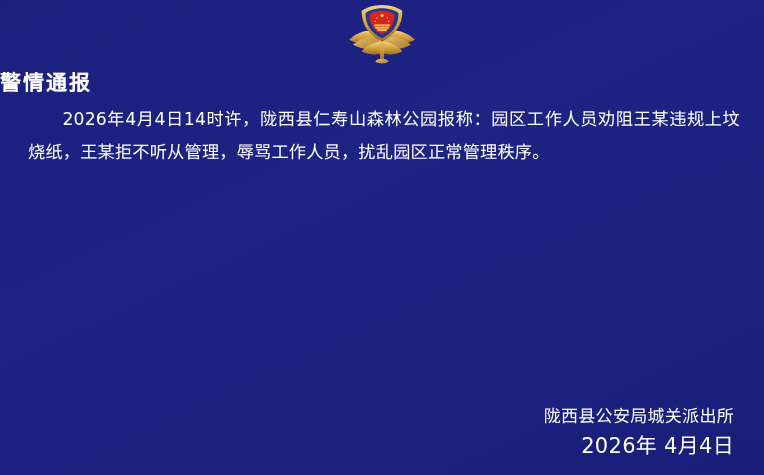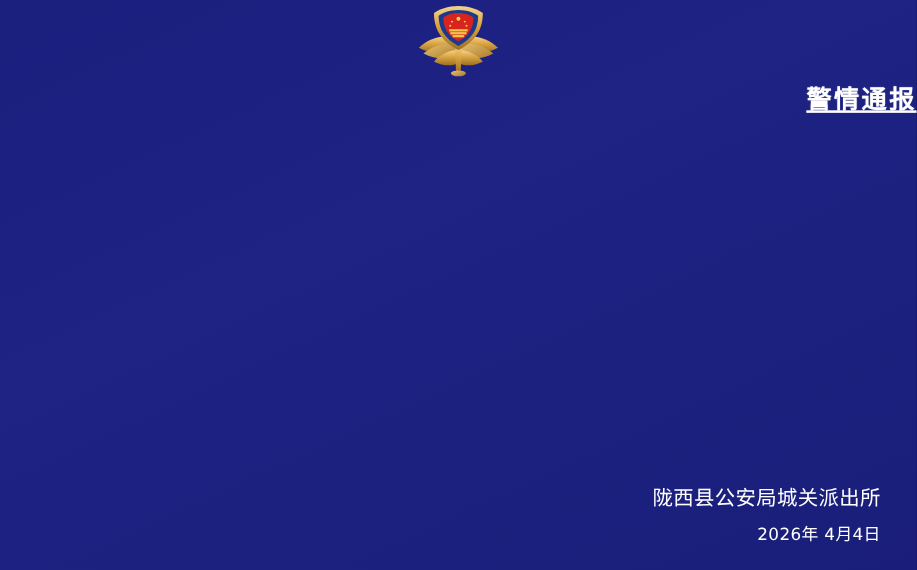--- a/index.html
+++ b/index.html
@@ -34,27 +34,26 @@
     height: 62px;
     display: block;
   }
 
   
   .doc-title {
     position: absolute;
     top: 66px;
     left: 0;
     width: 100%;
-    text-align: right;
+    text-align: left;
     font-size: 21px;
     font-weight: bold;
     letter-spacing: 2px;
     color: #ffffff;
     text-shadow: 0 0 1px rgba(255,255,255,0.4);
-    text-decoration: underline;
   }
 
   
   .body-area {
     position: absolute;
     top: 103px;
     left: 28px;
     right: 24px;
   }
   .para {
@@ -75,21 +74,21 @@
     bottom: 14px;
     text-align: right;
   }
   .sign-org {
     font-size: 17px;
     line-height: 30px;
     color: #ffffff;
     letter-spacing: 0.3px;
   }
   .sign-date {
-    font-size: 14px;
+    font-size: 21px;
     line-height: 30px;
     color: #ffffff;
     letter-spacing: 0.3px;
   }
 </style>
 </head>
 <body>
 
 <div id="page">
 
@@ -131,20 +130,21 @@
       <circle cx="69" cy="31" r="1.7" fill="#f7d252"></circle>
       <circle cx="91" cy="31" r="1.7" fill="#f7d252"></circle>
       <circle cx="66" cy="38" r="1.7" fill="#f7d252"></circle>
       <circle cx="94" cy="38" r="1.7" fill="#f7d252"></circle>
     </svg>
   </div>
 
   <div class="doc-title">警情通报</div>
 
   <div class="body-area">
+    <p class="para">2026年4月4日14时许，陇西县仁寿山森林公园报称：园区工作人员劝阻王某违规上坟烧纸，王某拒不听从管理，辱骂工作人员，扰乱园区正常管理秩序。</p>
   </div>
 
   <div class="sign-block">
     <div class="sign-org">陇西县公安局城关派出所</div>
     <div class="sign-date">2026年 4月4日</div>
   </div>
 
 </div>
 
 </body></html>

